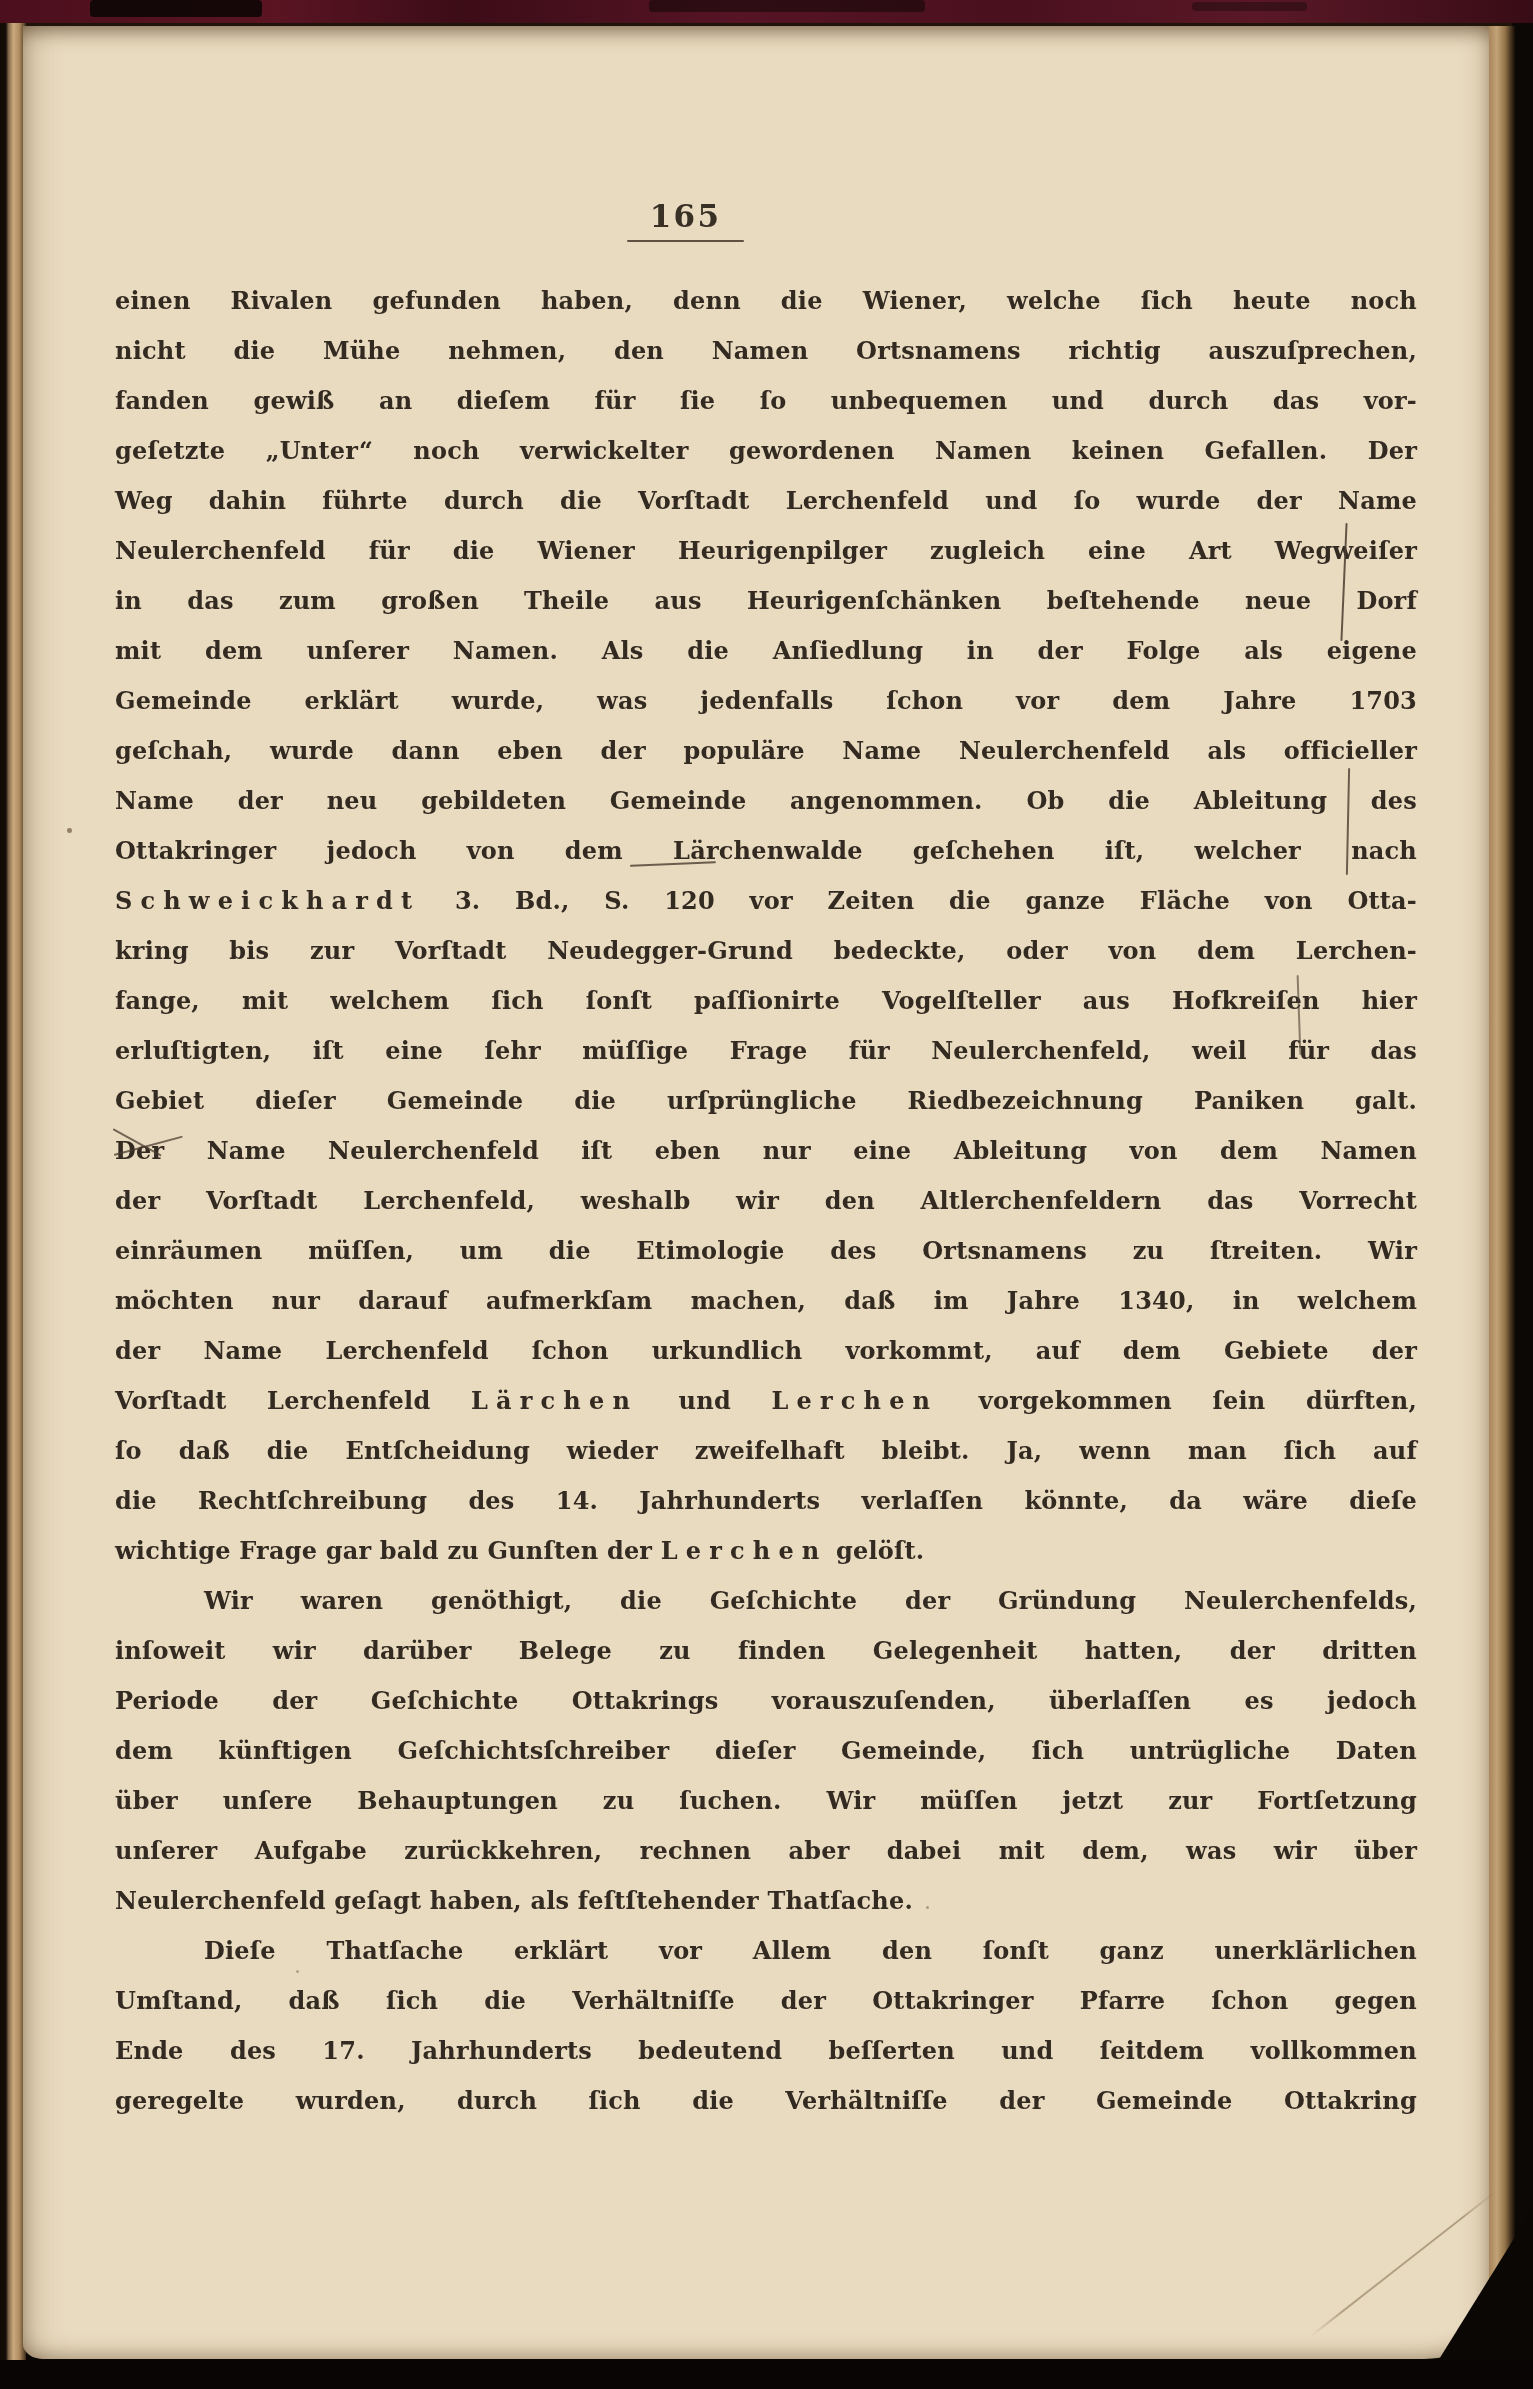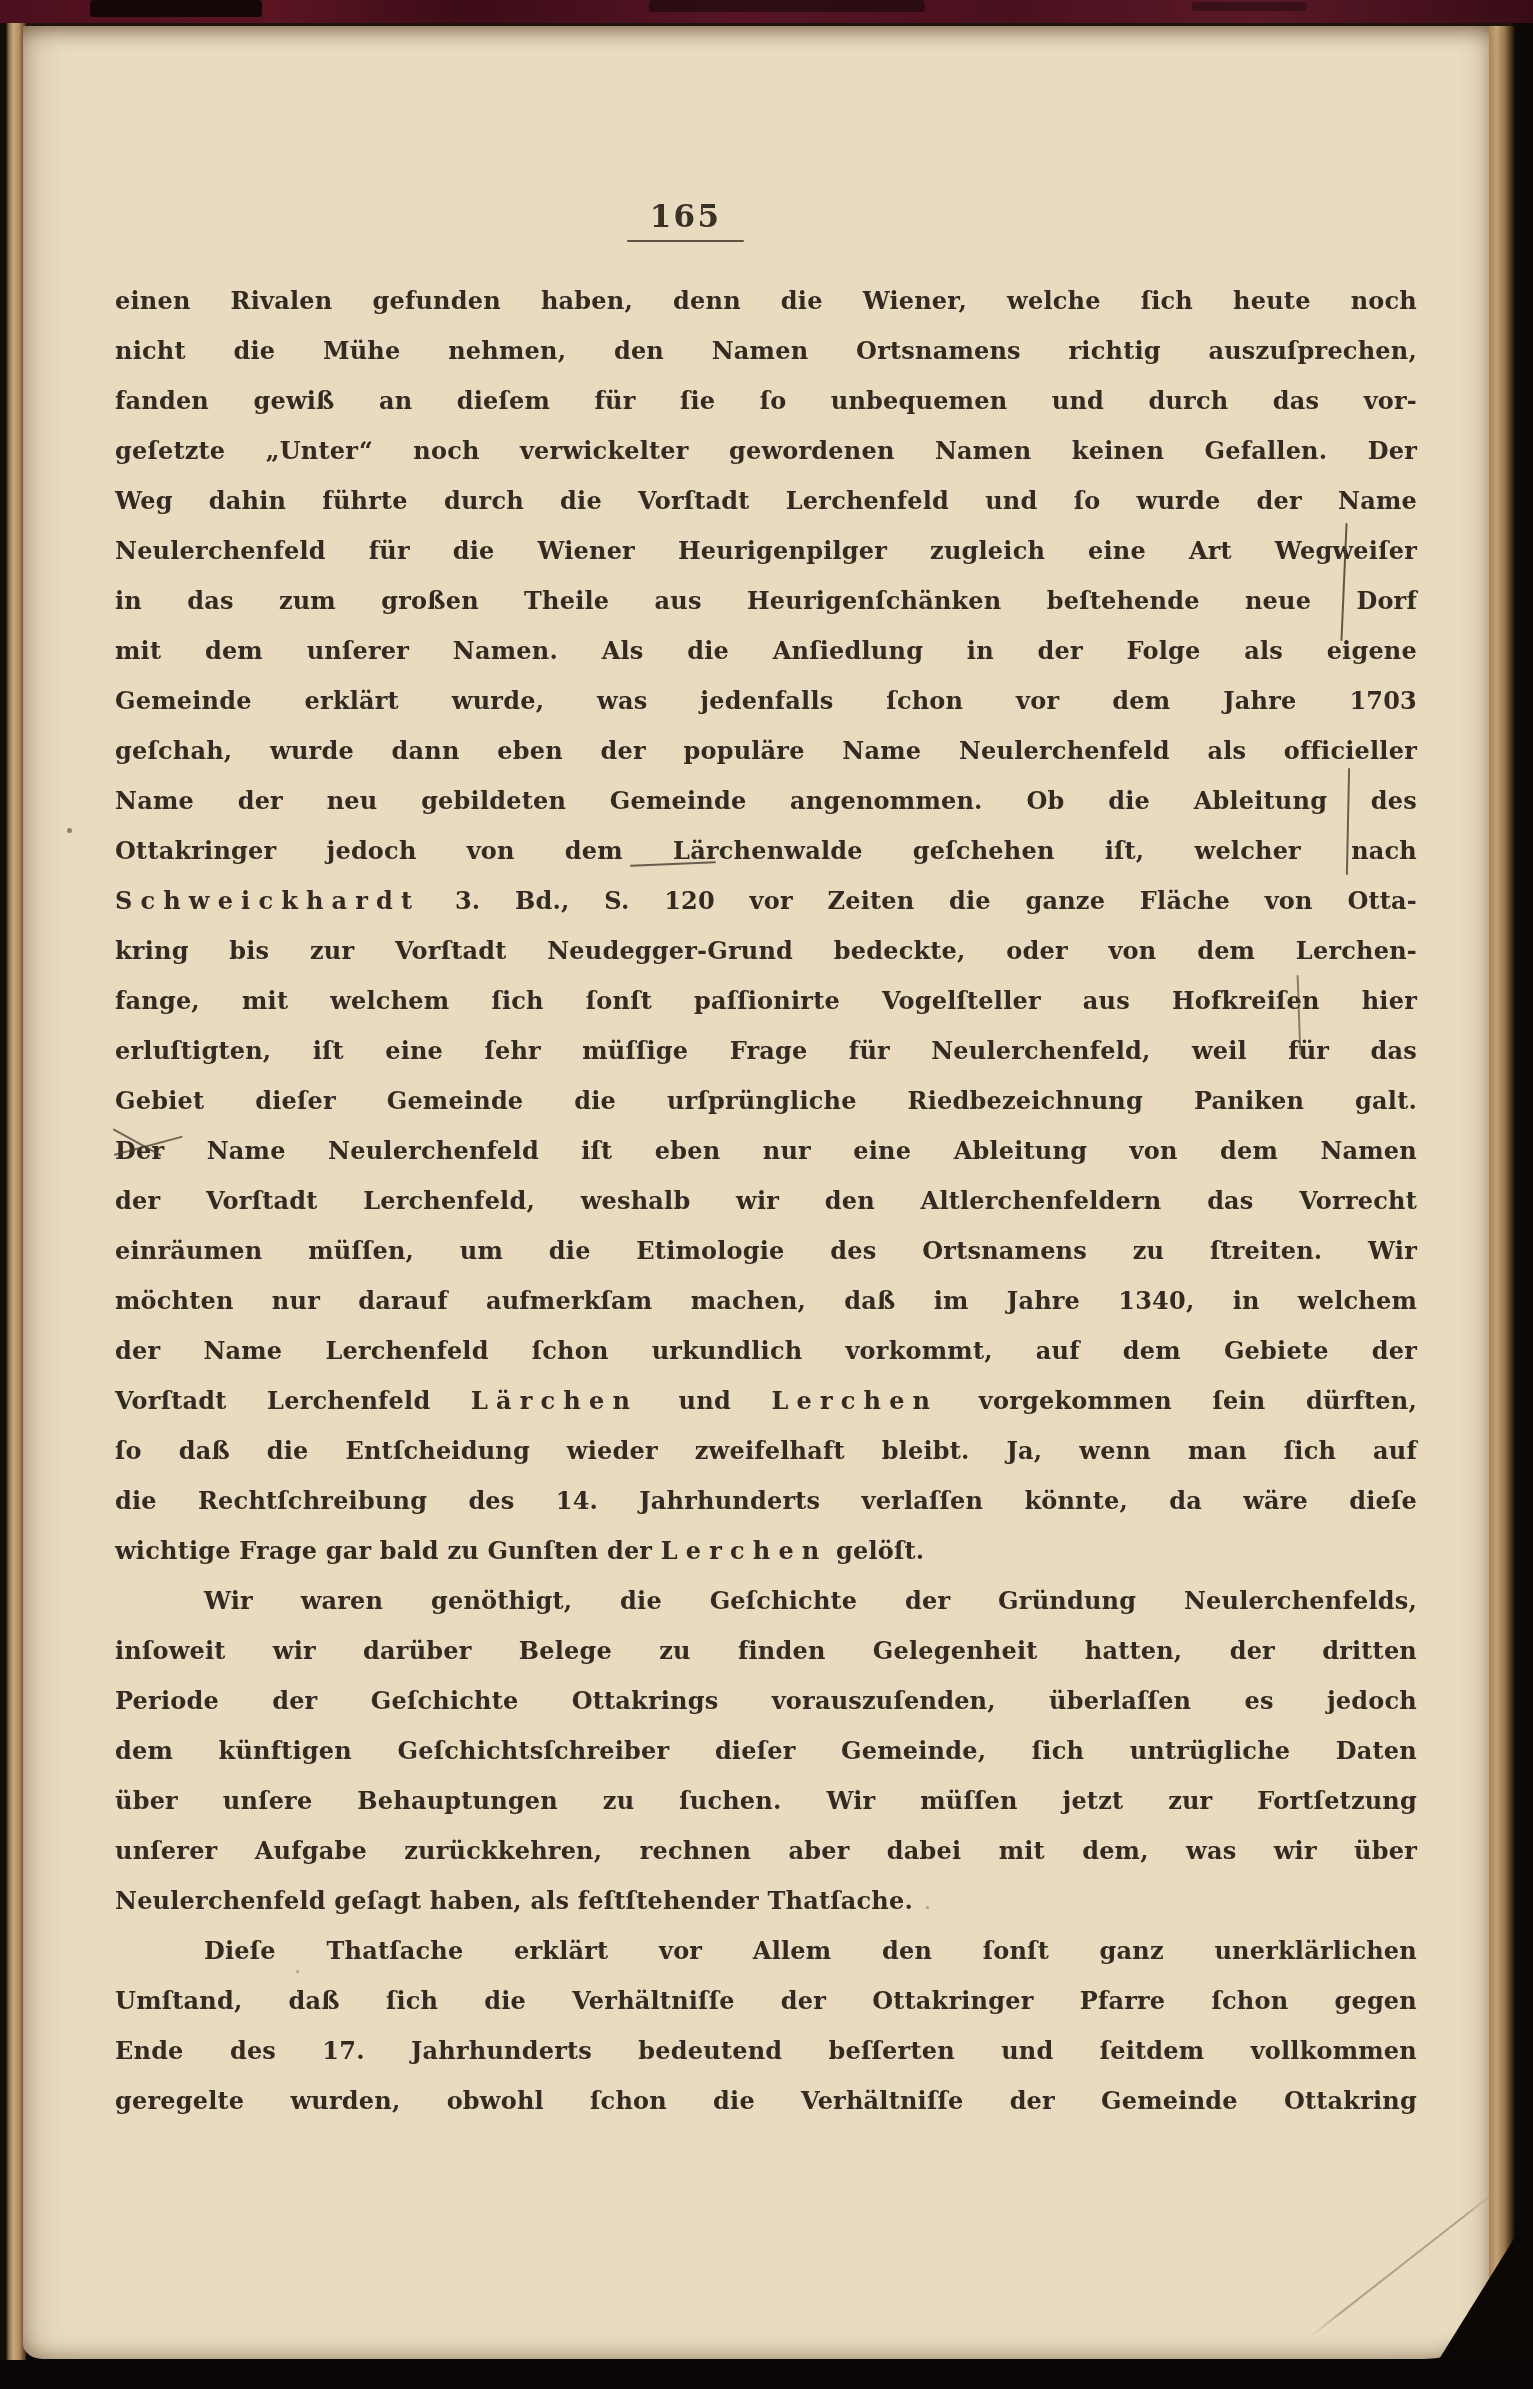--- a/index.html
+++ b/index.html
@@ -128,21 +128,21 @@
         <div class="line indent"><span>Wir waren genöthigt, die Geſchichte der Gründung Neulerchenfelds,</span></div>
         <div class="line"><span>inſoweit wir darüber Belege zu finden Gelegenheit hatten, der dritten</span></div>
         <div class="line"><span>Periode der Geſchichte Ottakrings vorauszuſenden, überlaſſen es jedoch</span></div>
         <div class="line"><span>dem künftigen Geſchichtsſchreiber dieſer Gemeinde, ſich untrügliche Daten</span></div>
         <div class="line"><span>über unſere Behauptungen zu ſuchen. Wir müſſen jetzt zur Fortſetzung</span></div>
         <div class="line"><span>unſerer Aufgabe zurückkehren, rechnen aber dabei mit dem, was wir über</span></div>
         <div class="line short"><span>Neulerchenfeld geſagt haben, als feſtſtehender Thatſache.</span></div>
         <div class="line indent"><span>Dieſe Thatſache erklärt vor Allem den ſonſt ganz unerklärlichen</span></div>
         <div class="line"><span>Umſtand, daß ſich die Verhältniſſe der Ottakringer Pfarre ſchon gegen</span></div>
         <div class="line"><span>Ende des 17. Jahrhunderts bedeutend beſſerten und ſeitdem vollkommen</span></div>
-        <div class="line"><span>geregelte wurden, obwohl ſchon die Verhältniſſe der Gemeinde Ottakring</span></div>
+        <div class="line"><span>geregelte wurden, durch ſich die Verhältniſſe der Gemeinde Ottakring</span></div>
       </div>
 
     <div class="mark u-larch"></div>
     <div class="mark caret-a"></div>
     <div class="mark caret-b"></div>
     <div class="mark rs1"></div>
     <div class="mark rs2"></div>
     <div class="mark rs3"></div>
 
     <div class="crease"></div>

